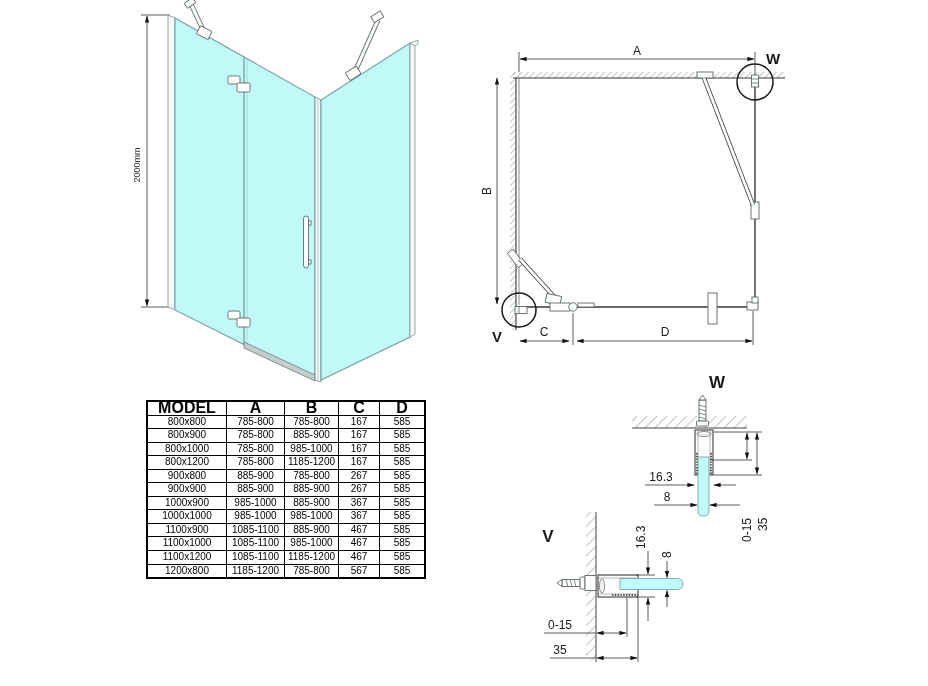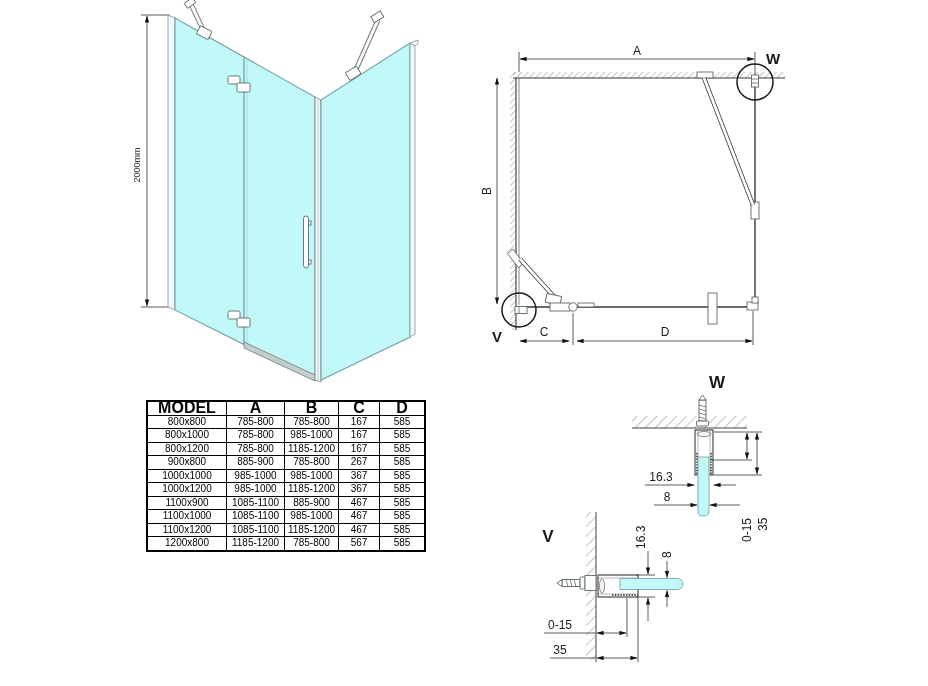--- a/index.html
+++ b/index.html
@@ -183,20 +183,27 @@
       </thead>
     <tbody>
         <tr>
           <td>800x800</td>
           <td>785-800</td>
           <td>785-800</td>
           <td>167</td>
           <td>585</td>
         </tr>
         <tr>
+          <td>800x900</td>
+          <td>785-800</td>
+          <td>885-900</td>
+          <td>167</td>
+          <td>585</td>
+        </tr>
+        <tr>
           <td>800x1000</td>
           <td>785-800</td>
           <td>985-1000</td>
           <td>167</td>
           <td>585</td>
         </tr>
         <tr>
           <td>800x1200</td>
           <td>785-800</td>
           <td>1185-1200</td>
@@ -204,30 +211,37 @@
           <td>585</td>
         </tr>
         <tr>
           <td>900x800</td>
           <td>885-900</td>
           <td>785-800</td>
           <td>267</td>
           <td>585</td>
         </tr>
         <tr>
+          <td>900x900</td>
+          <td>885-900</td>
+          <td>885-900</td>
+          <td>267</td>
+          <td>585</td>
+        </tr>
+        <tr>
+          <td>1000x900</td>
+          <td>985-1000</td>
+          <td>885-900</td>
+          <td>367</td>
+          <td>585</td>
+        </tr>
+        <tr>
           <td>1000x1000</td>
           <td>985-1000</td>
           <td>985-1000</td>
-          <td>367</td>
-          <td>585</td>
-        </tr>
-        <tr>
-          <td>1000x1200</td>
-          <td>985-1000</td>
-          <td>1185-1200</td>
           <td>367</td>
           <td>585</td>
         </tr>
         <tr>
           <td>1100x900</td>
           <td>1085-1100</td>
           <td>885-900</td>
           <td>467</td>
           <td>585</td>
         </tr>

